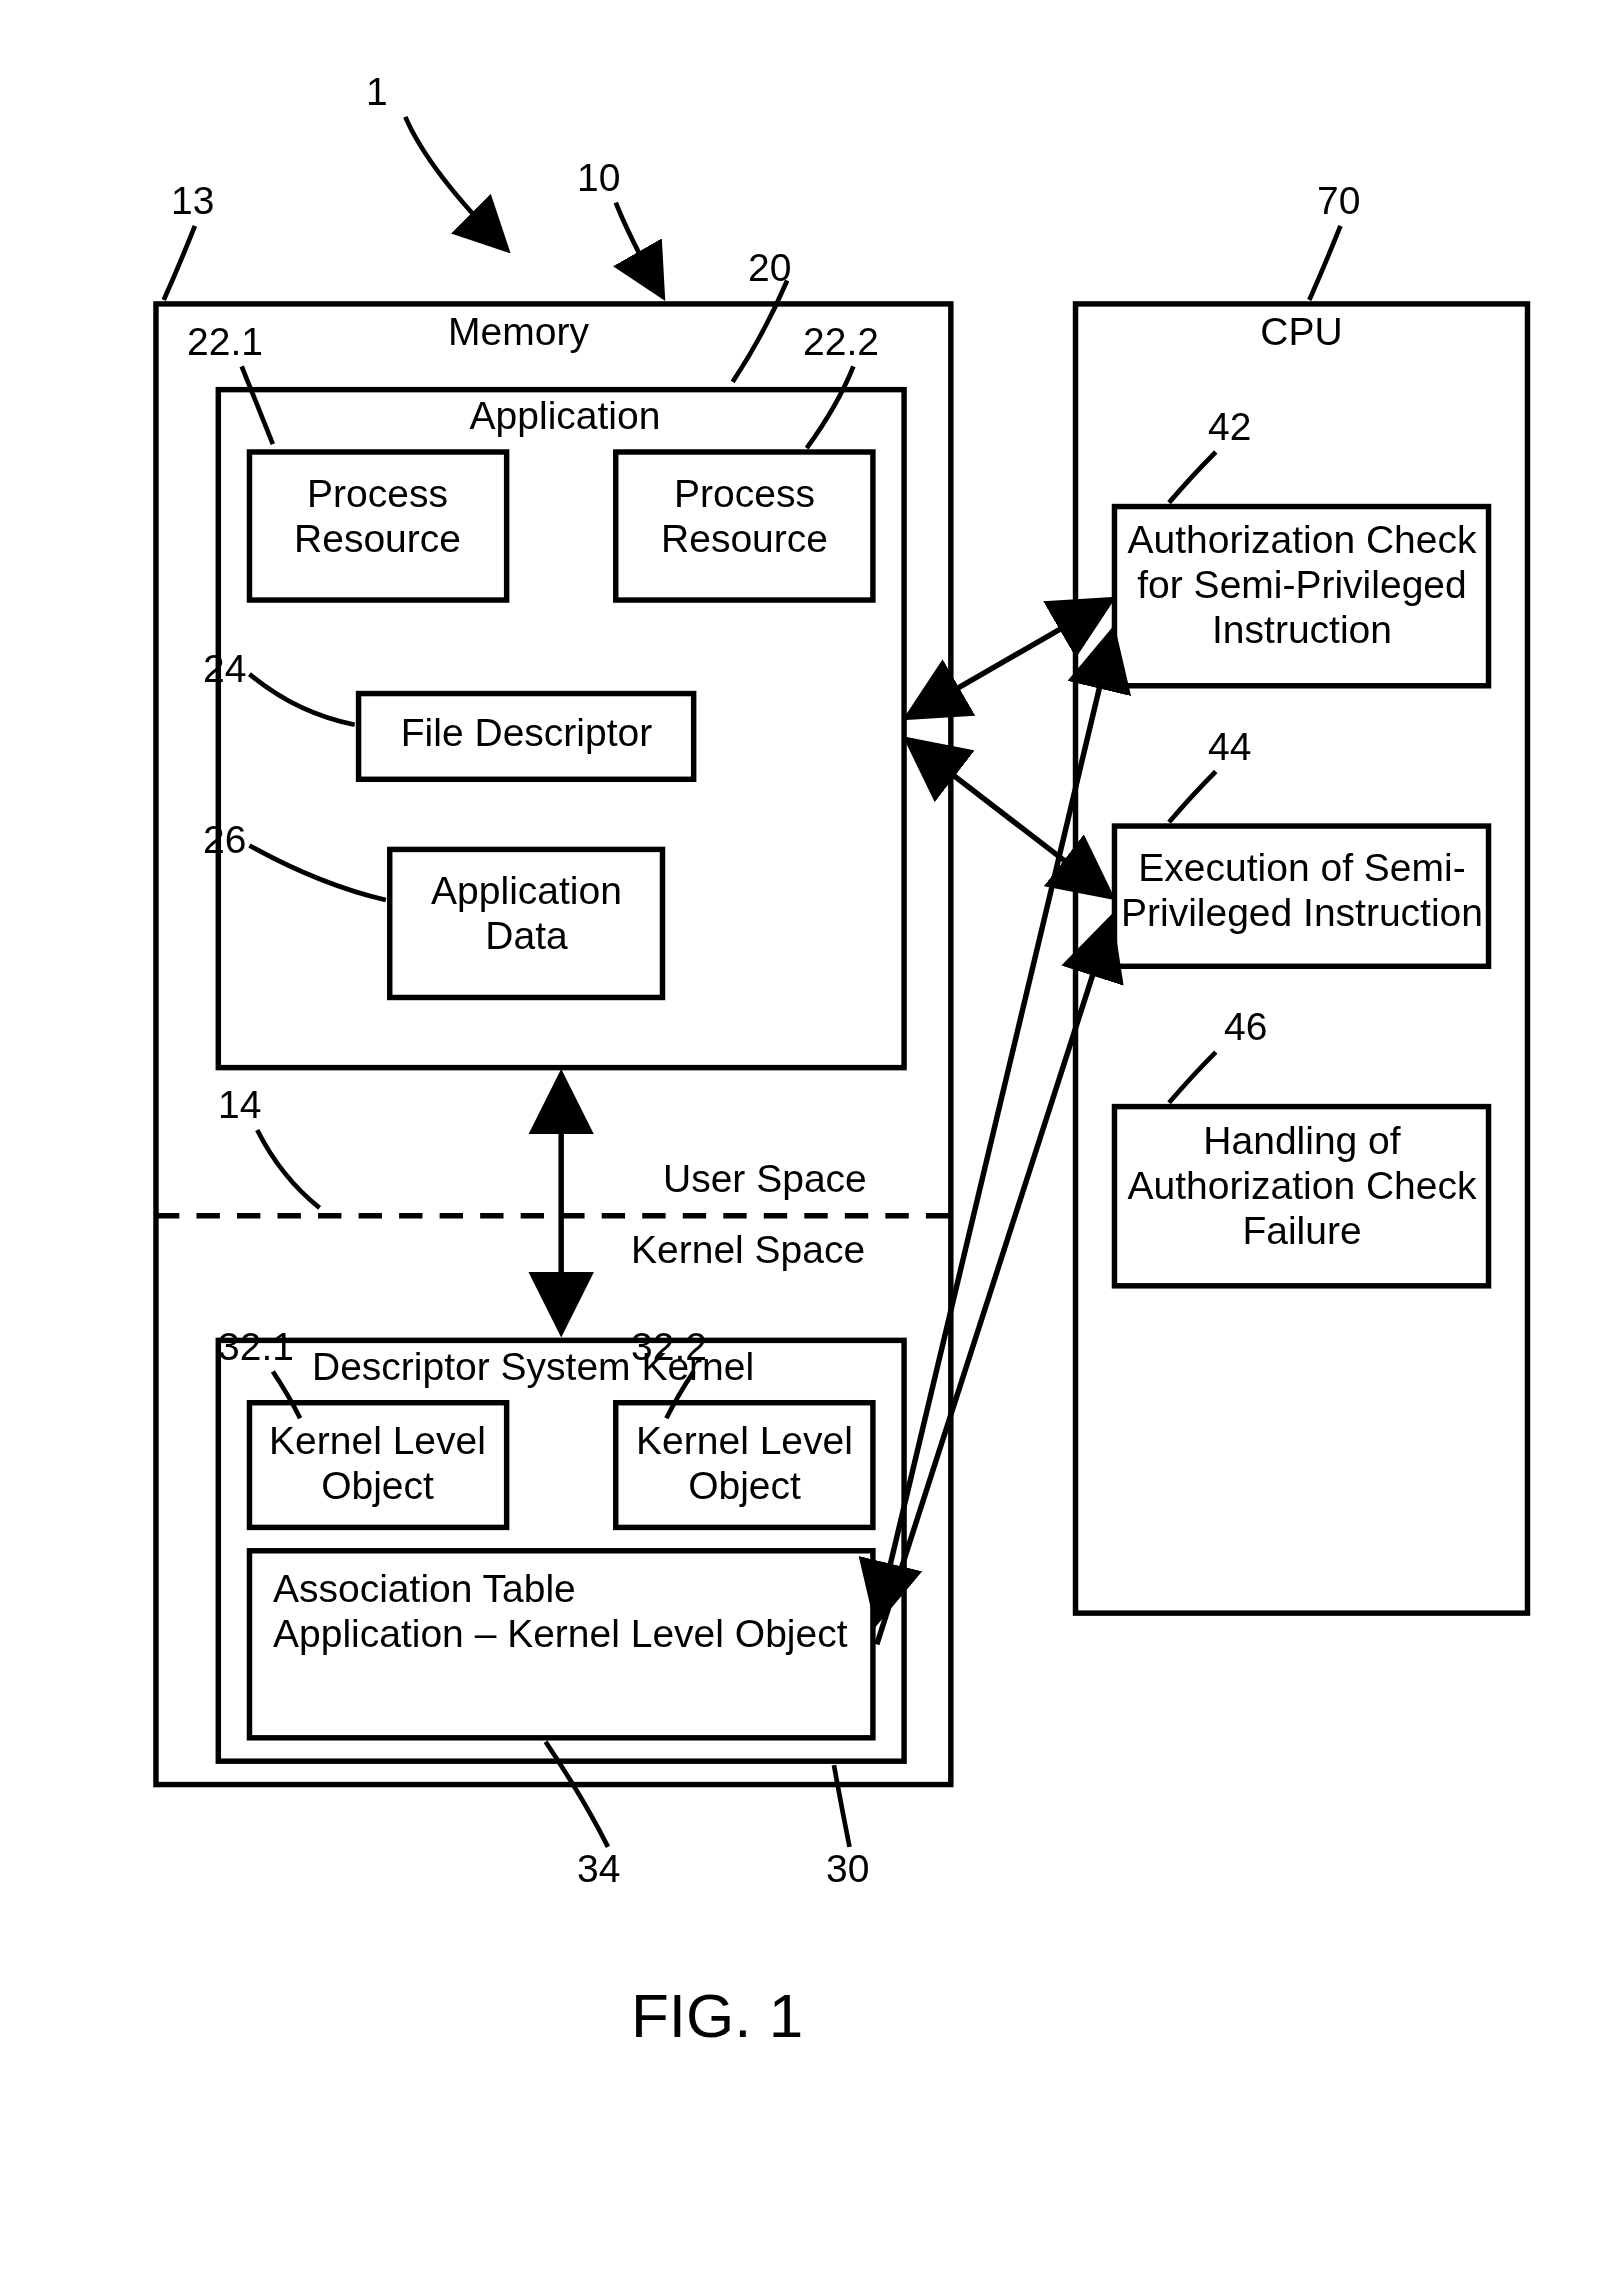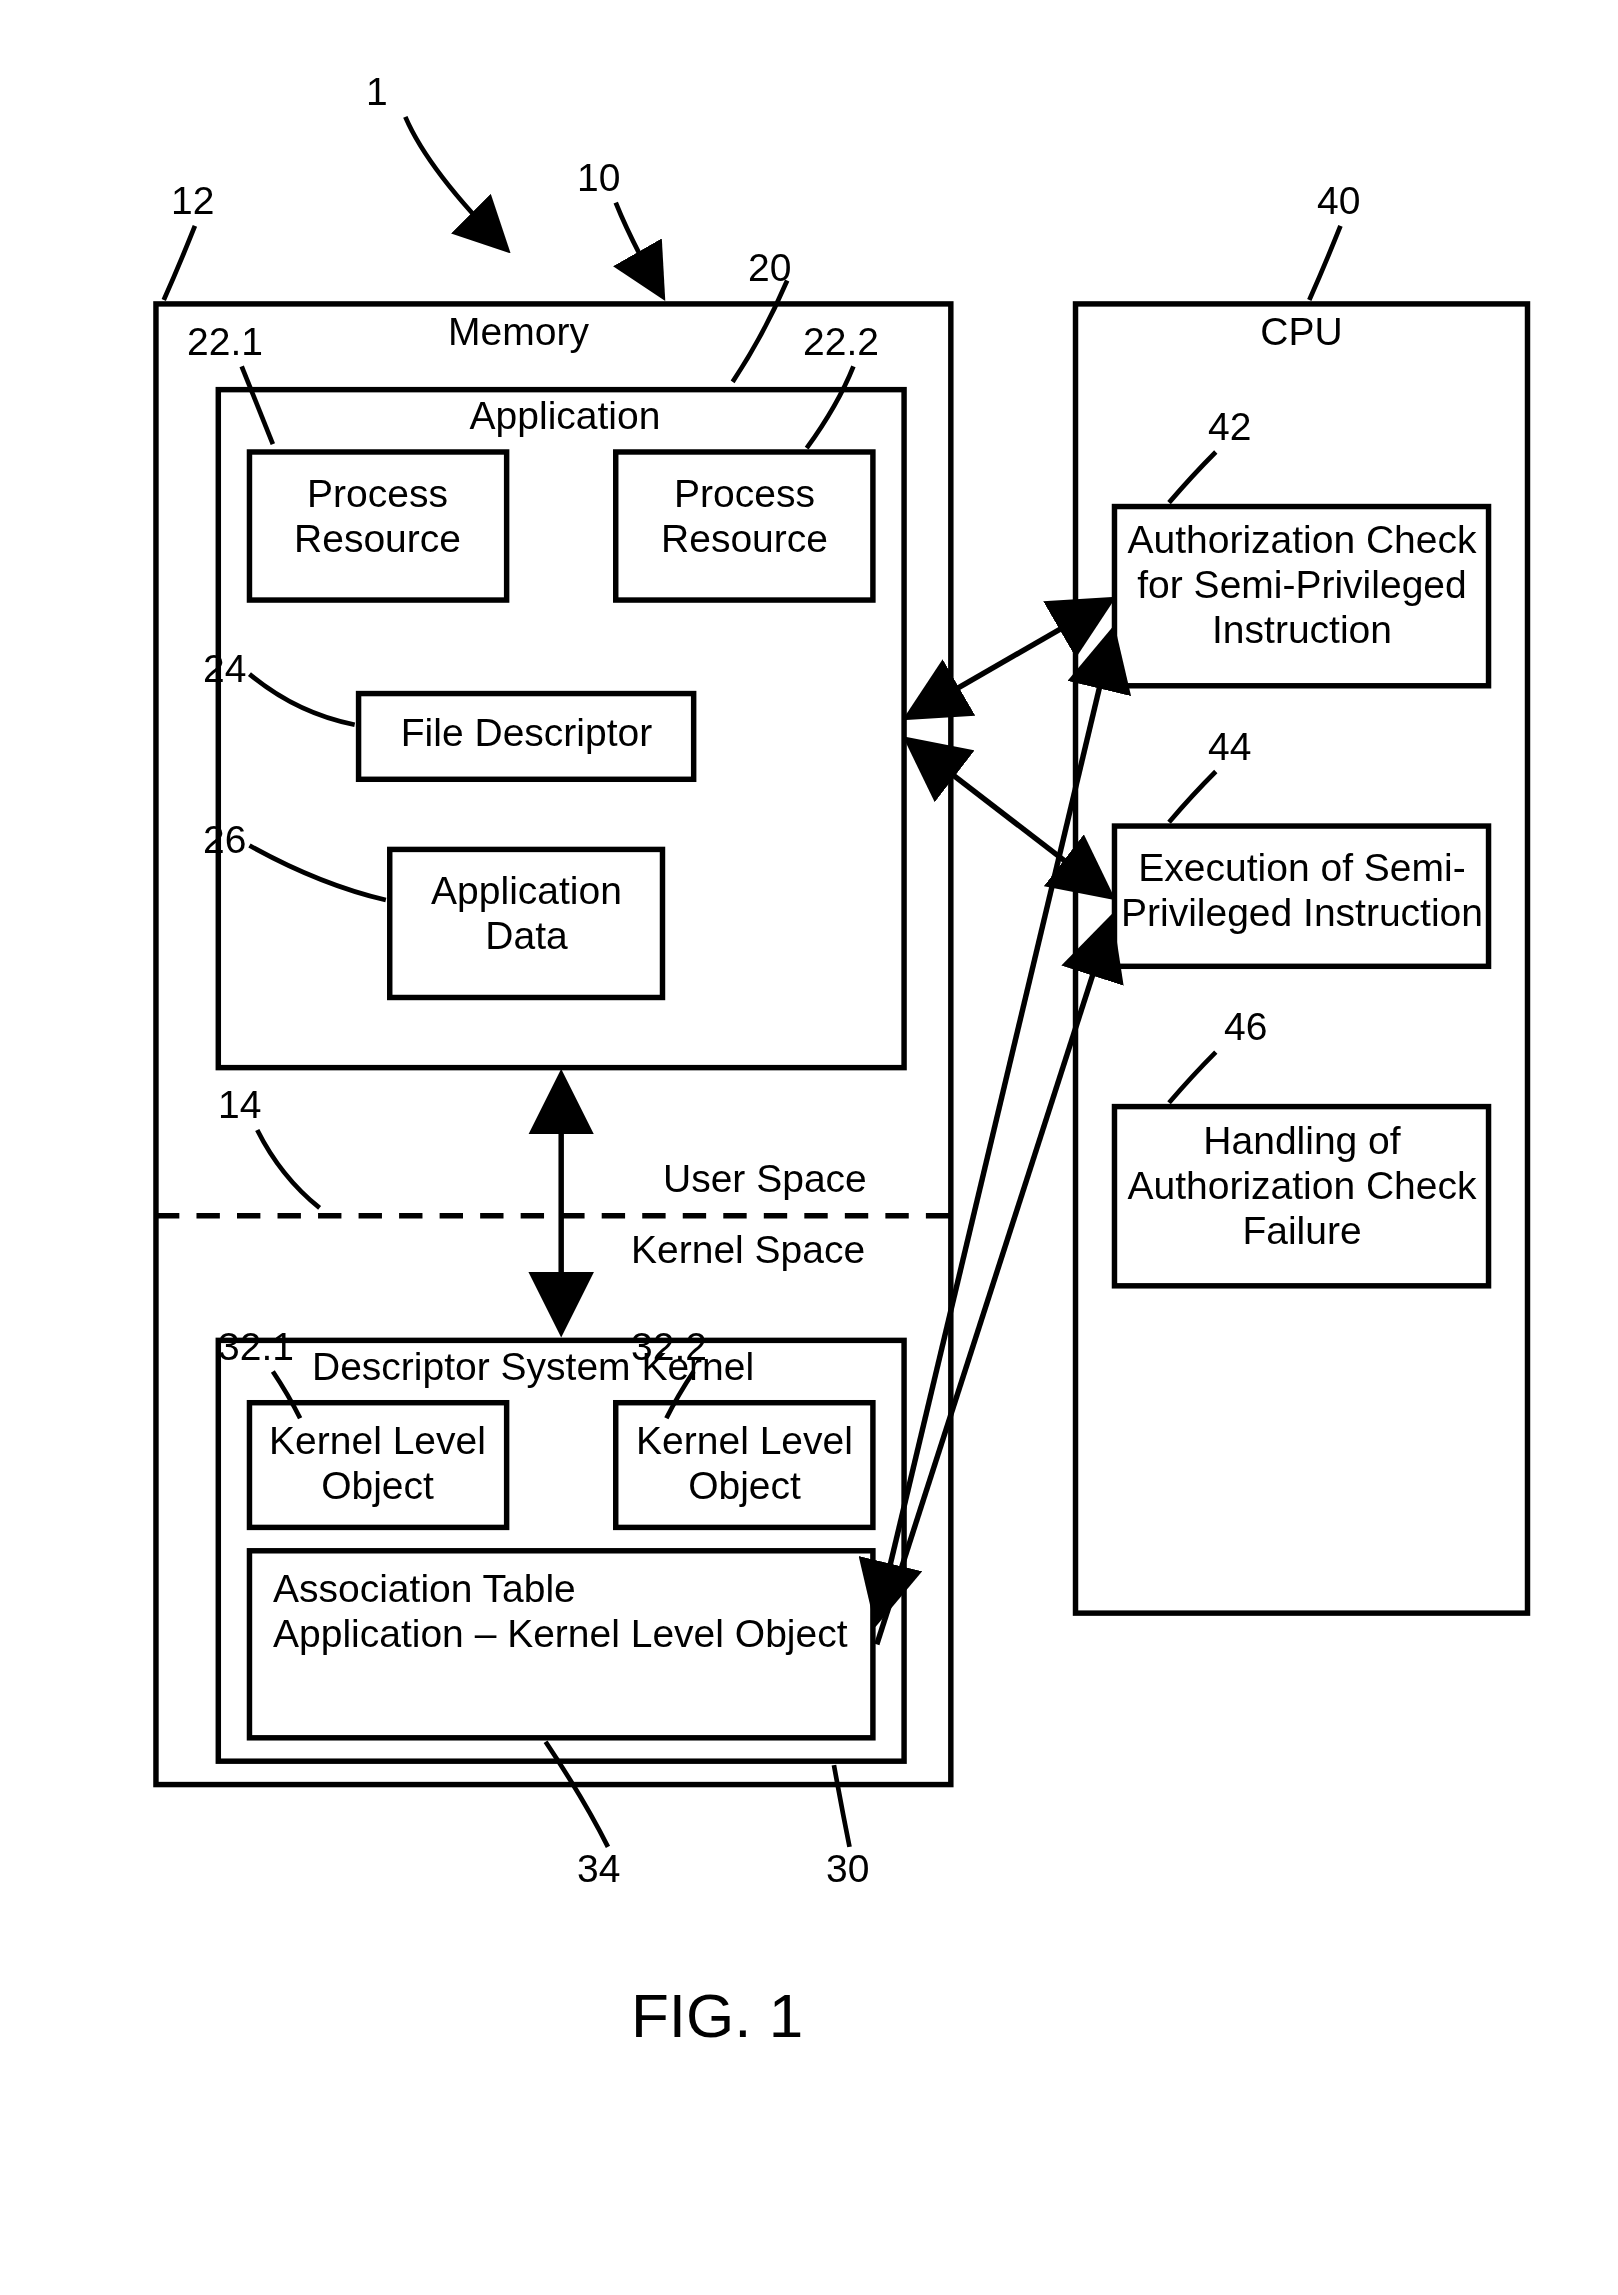--- a/index.html
+++ b/index.html
@@ -103,23 +103,23 @@
 
   <path d="M 1560 580 q -30 30 -60 65" fill="none" stroke="#000" stroke-width="6"></path>
 
   <path d="M 1560 990 q -30 30 -60 65" fill="none" stroke="#000" stroke-width="6"></path>
 
   <path d="M 1560 1350 q -30 30 -60 65" fill="none" stroke="#000" stroke-width="6"></path>
 </svg>
 
 <div class="lbl" style="left:366px; top:70px;">1</div>
 <div class="lbl" style="left:577px; top:156px;">10</div>
-<div class="lbl" style="left:171px; top:179px;">12</div>
+<div class="lbl" style="left:171px; top:179px;">13</div>
 <div class="lbl" style="left:748px; top:246px;">20</div>
-<div class="lbl" style="left:1317px; top:179px;">40</div>
+<div class="lbl" style="left:1317px; top:179px;">70</div>
 <div class="lbl" style="left:187px; top:320px;">22.1</div>
 <div class="lbl" style="left:803px; top:320px;text-align:right;">22.2</div>
 <div class="lbl" style="left:203px; top:647px;">24</div>
 <div class="lbl" style="left:203px; top:818px;text-align:right;">26</div>
 <div class="lbl" style="left:218px; top:1083px;">14</div>
 <div class="lbl" style="left:218px; top:1325px;">32.1</div>
 <div class="lbl" style="left:631px; top:1325px;text-align:center;">32.2</div>
 <div class="lbl" style="left:577px; top:1847px;">34</div>
 <div class="lbl" style="left:826px; top:1847px;">30</div>
 <div class="lbl" style="left:1208px; top:405px;">42</div>

